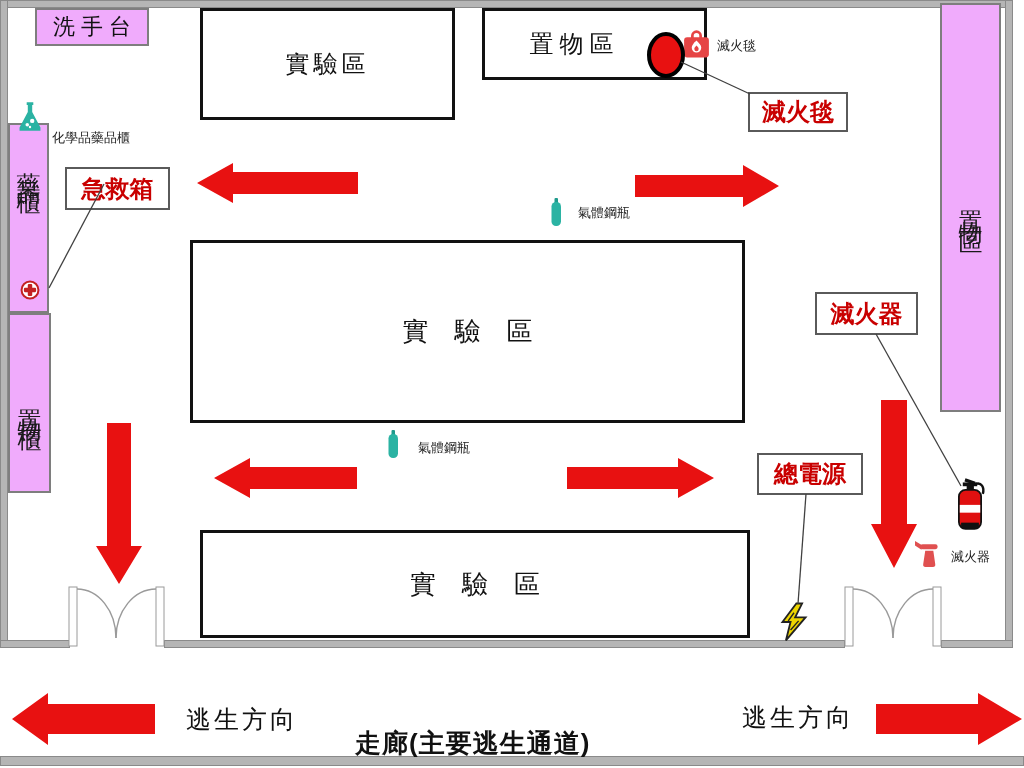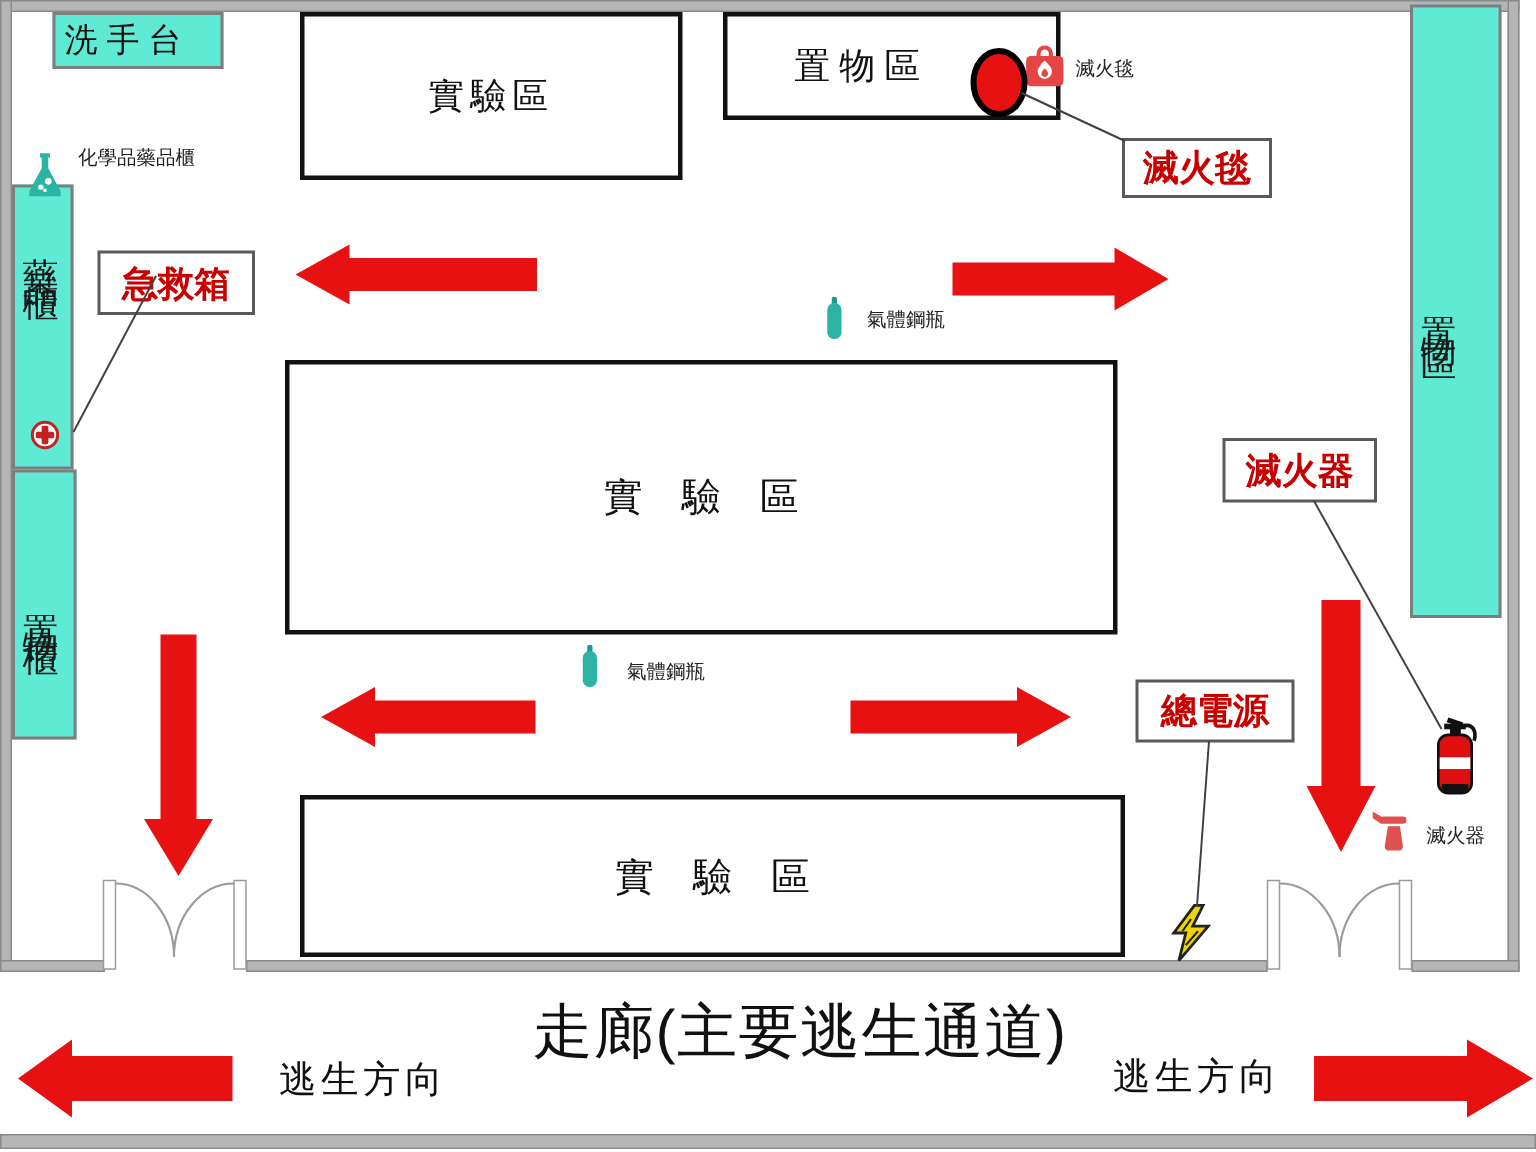--- a/index.html
+++ b/index.html
@@ -3,22 +3,22 @@
 <meta charset="utf-8">
 <style>
   html,body{margin:0;padding:0;background:#fff;}
   .canvas{
     position:relative;width:1024px;height:768px;background:#fff;overflow:hidden;
     font-family:"Liberation Sans","DejaVu Sans",sans-serif;color:#1a1a1a;
   }
   .wall{position:absolute;background:#b5b5b5;border:1px solid #8a8a8a;box-sizing:border-box;}
   .box{position:absolute;background:#fff;border:3px solid #111;box-sizing:border-box;
        display:flex;align-items:center;justify-content:center;}
-  .gbox{position:absolute;background:#5eead4;border:2px solid #7e7e7e;box-sizing:border-box;
-       display:flex;align-items:center;justify-content:flex-start;}
+  .gbox{position:absolute;background:#f0abfc;border:2px solid #7e7e7e;box-sizing:border-box;
+       display:flex;align-items:center;justify-content:center;}
   .room-label{font-size:24px;color:#111;white-space:nowrap;}
   .spread{letter-spacing:26px;text-indent:26px;}
   .vtext{writing-mode:vertical-rl;text-orientation:upright;letter-spacing:11px;font-size:24px;}
   .rlabel{position:absolute;background:#fff;border:2px solid #5a5a5a;box-sizing:border-box;
        display:flex;align-items:center;justify-content:center;
        color:#c90000;font-weight:bold;font-size:24px;white-space:nowrap;}
   .small-label{position:absolute;font-size:13px;color:#222;white-space:nowrap;}
   .corridor-text{position:absolute;font-size:25px;color:#111;white-space:nowrap;}
   .icon{position:absolute;}
   svg{display:block;}
@@ -75,28 +75,28 @@
   <div class="rlabel" style="left:748px;top:92px;width:100px;height:40px;">
     <span>滅火毯</span>
   </div>
   <div class="rlabel" style="left:815px;top:292px;width:103px;height:43px;">
     <span>滅火器</span>
   </div>
   <div class="rlabel" style="left:757px;top:453px;width:106px;height:42px;text-align:right;">
     <span>總電源</span>
   </div>
 
-  <div class="small-label" style="left:52px;top:96px;">化學品藥品櫃</div>
+  <div class="small-label" style="left:52px;top:129px;">化學品藥品櫃</div>
   <div class="small-label" style="left:717px;top:37px;">滅火毯</div>
   <div class="small-label" style="left:578px;top:204px;">氣體鋼瓶</div>
   <div class="small-label" style="left:418px;top:439px;">氣體鋼瓶</div>
   <div class="small-label" style="left:951px;top:548px;">滅火器</div>
 
   <div class="corridor-text" style="left:186px;top:703px;letter-spacing:3px;">逃生方向</div>
-  <div class="corridor-text" style="left:355px;top:660px;font-size:40px;font-weight:normal;letter-spacing:1px;">走廊(主要逃生通道)</div>
+  <div class="corridor-text" style="left:355px;top:726px;font-size:26px;font-weight:bold;letter-spacing:1px;">走廊(主要逃生通道)</div>
   <div class="corridor-text" style="left:742px;top:701px;letter-spacing:3px;">逃生方向</div>
 
   <div class="icon" style="left:15px;top:100px;">
     <svg width="30" height="33" viewBox="0 0 26 30">
       <polygon points="10,2 16,2 16,4.5 15,4.5 15,11 22.5,25 22.5,28 3.5,28 3.5,25 11,11 11,4.5 10,4.5" fill="#2bb3a3"></polygon>
       <circle cx="10.5" cy="22.5" r="1.6" fill="#fff"></circle>
         <circle cx="15" cy="19" r="2" fill="#fff"></circle>
         <circle cx="13" cy="24.5" r="1.1" fill="#fff"></circle>
     </svg>
   </div>

